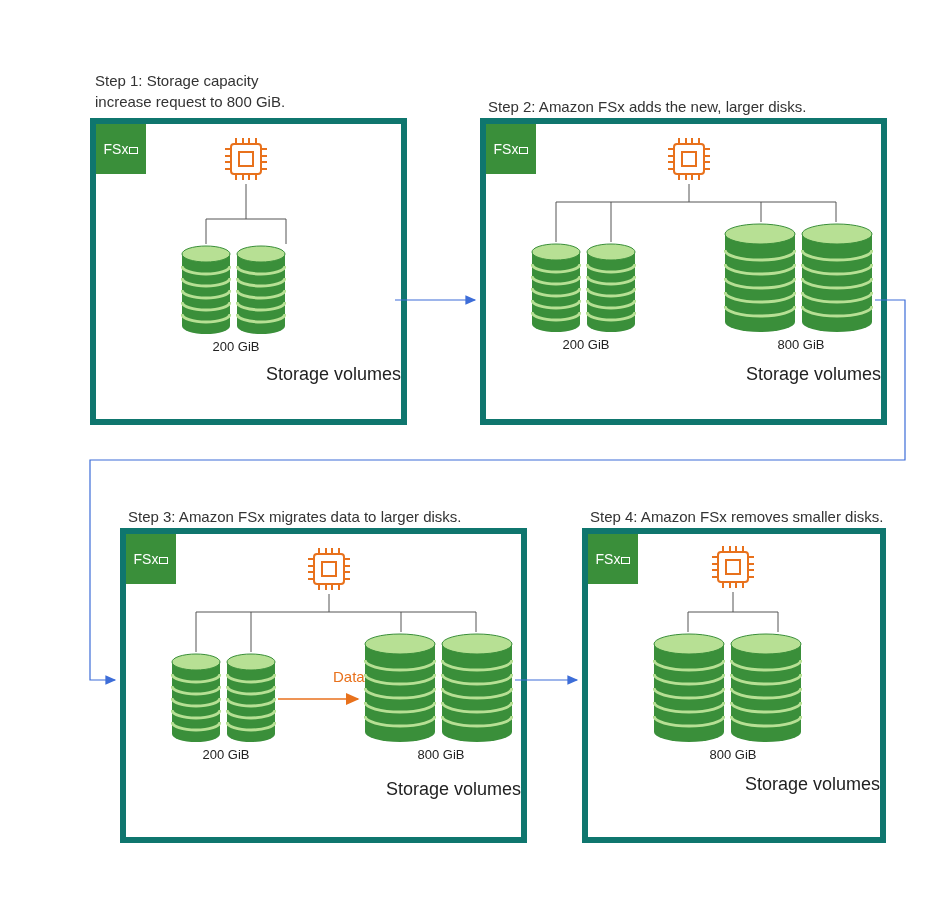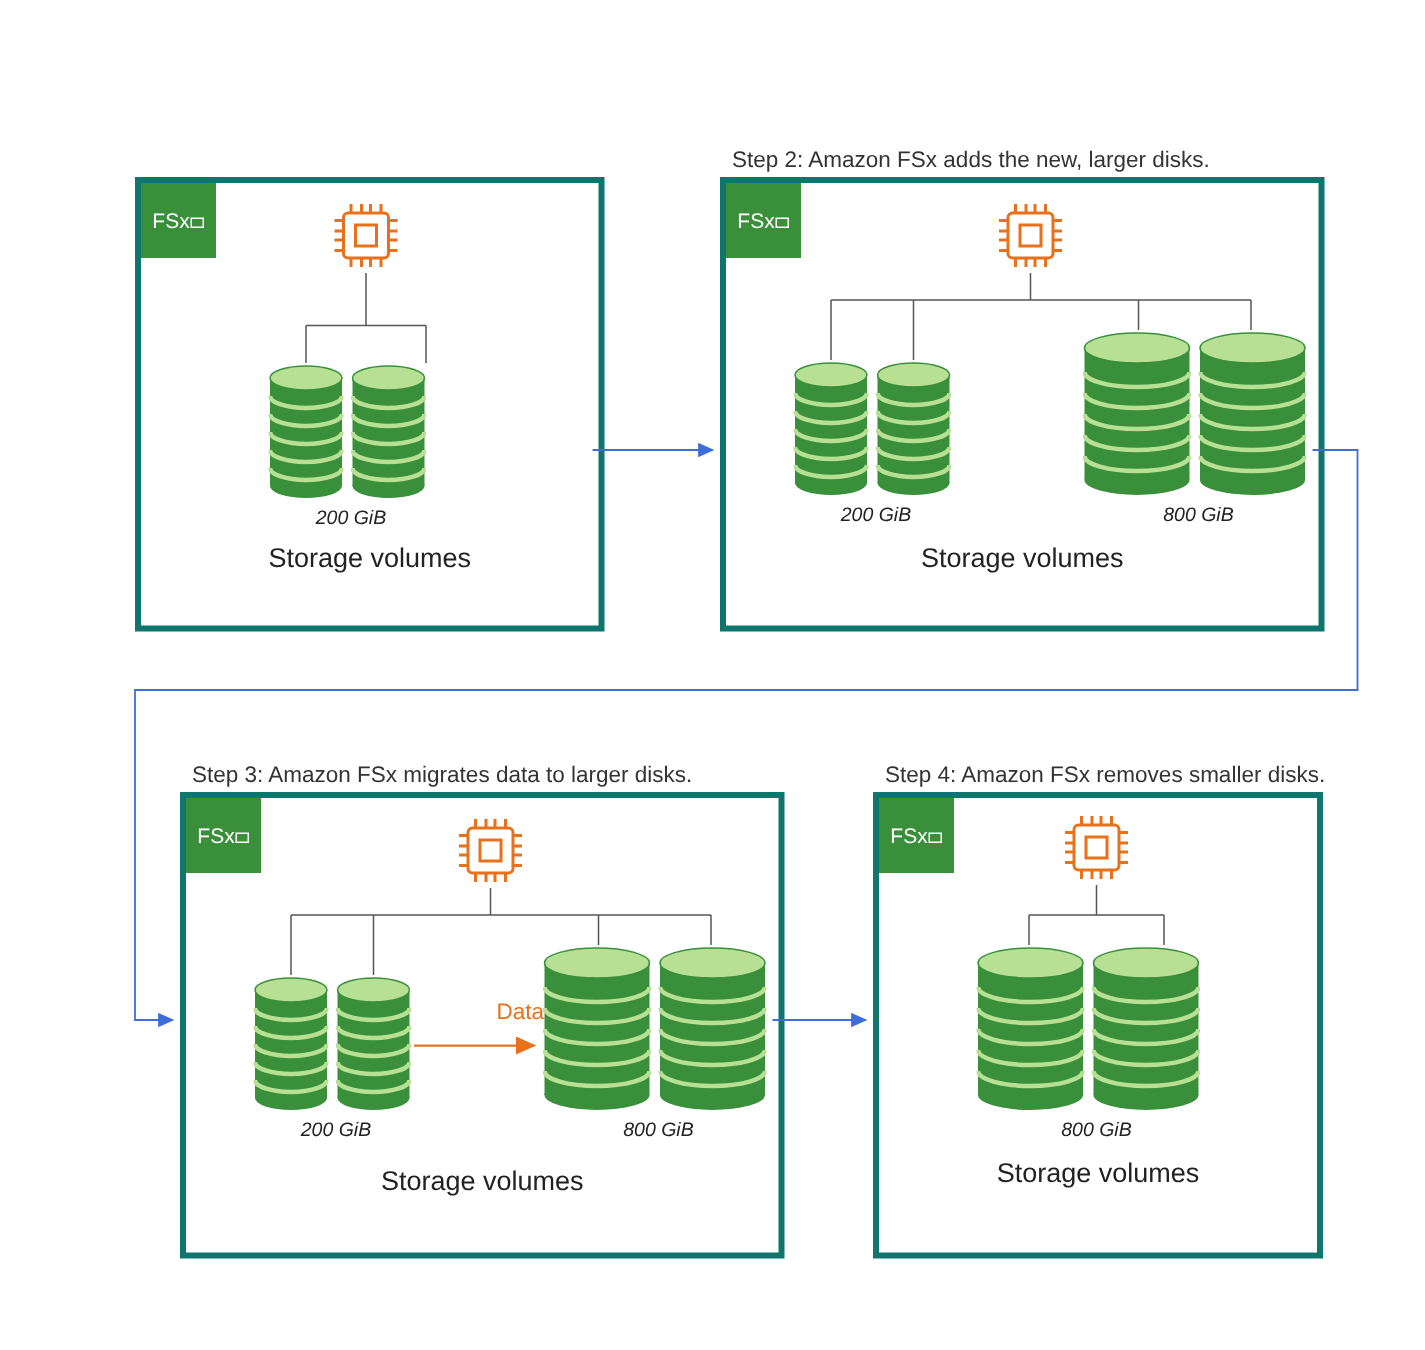--- a/index.html
+++ b/index.html
@@ -7,21 +7,21 @@
     padding: 0;
     font-family: Arial, Helvetica, sans-serif;
     background: #fff;
     width: 950px;
     height: 900px;
     position: relative;
   }
   .canvas { position: relative; width: 950px; height: 900px; }
   .panel {
     position: absolute;
-    border: 4px solid #0f766e;
+    border: 6px solid #0f766e;
     background: #fff;
   }
   .panel-header {
     position: absolute;
     font-size: 15px;
     color: #333;
     line-height: 1.4;
   }
   .fsx-badge {
     position: absolute;
@@ -44,27 +44,26 @@
   }
   .chip-icon {
     position: absolute;
   }
   .disk-stack { position: absolute; }
   .disk-label {
     position: absolute;
     font-size: 13px;
     color: #222;
     text-align: center;
-    font-style: italic;
   }
   .volume-label {
     position: absolute;
     font-size: 18px;
     color: #222;
-    text-align: center;
+    text-align: right;
   }
   
   .data-arrow-label {
     position: absolute;
     color: #e8711c;
     font-size: 15px;
     margin-left: 17px;
   }
 </style>
 </head>
@@ -120,20 +119,24 @@
     </g>
     <marker id="arrow-blue" markerWidth="10" markerHeight="10" refX="8" refY="4" orient="auto">
       <path d="M0,0 L9,4 L0,8 z" fill="#3d6dd8"></path>
     </marker>
     <marker id="arrow-orange" markerWidth="10" markerHeight="10" refX="8" refY="4" orient="auto">
       <path d="M0,0 L9,4 L0,8 z" fill="#e8711c"></path>
     </marker>
   </defs>
 </svg>
 
+<div class="panel-header" style="left:95px; top:70px; width:250px;">
+  <span>Step 1: Storage capacity</span><br>
+  <span>increase request to 800 GiB.</span>
+</div>
 <div class="panel" style="left:90px; top:118px; width:305px; height:295px;">
   <div class="fsx-badge">
     <span>FSx</span>
         <span class="small-square"></span>
   </div>
   <svg class="chip-icon" style="left:125px; top:10px;" width="50" height="50">
         <use href="#chip"></use>
       </svg>
 
   <svg style="position:absolute; left:0; top:0;" width="305" height="295">

